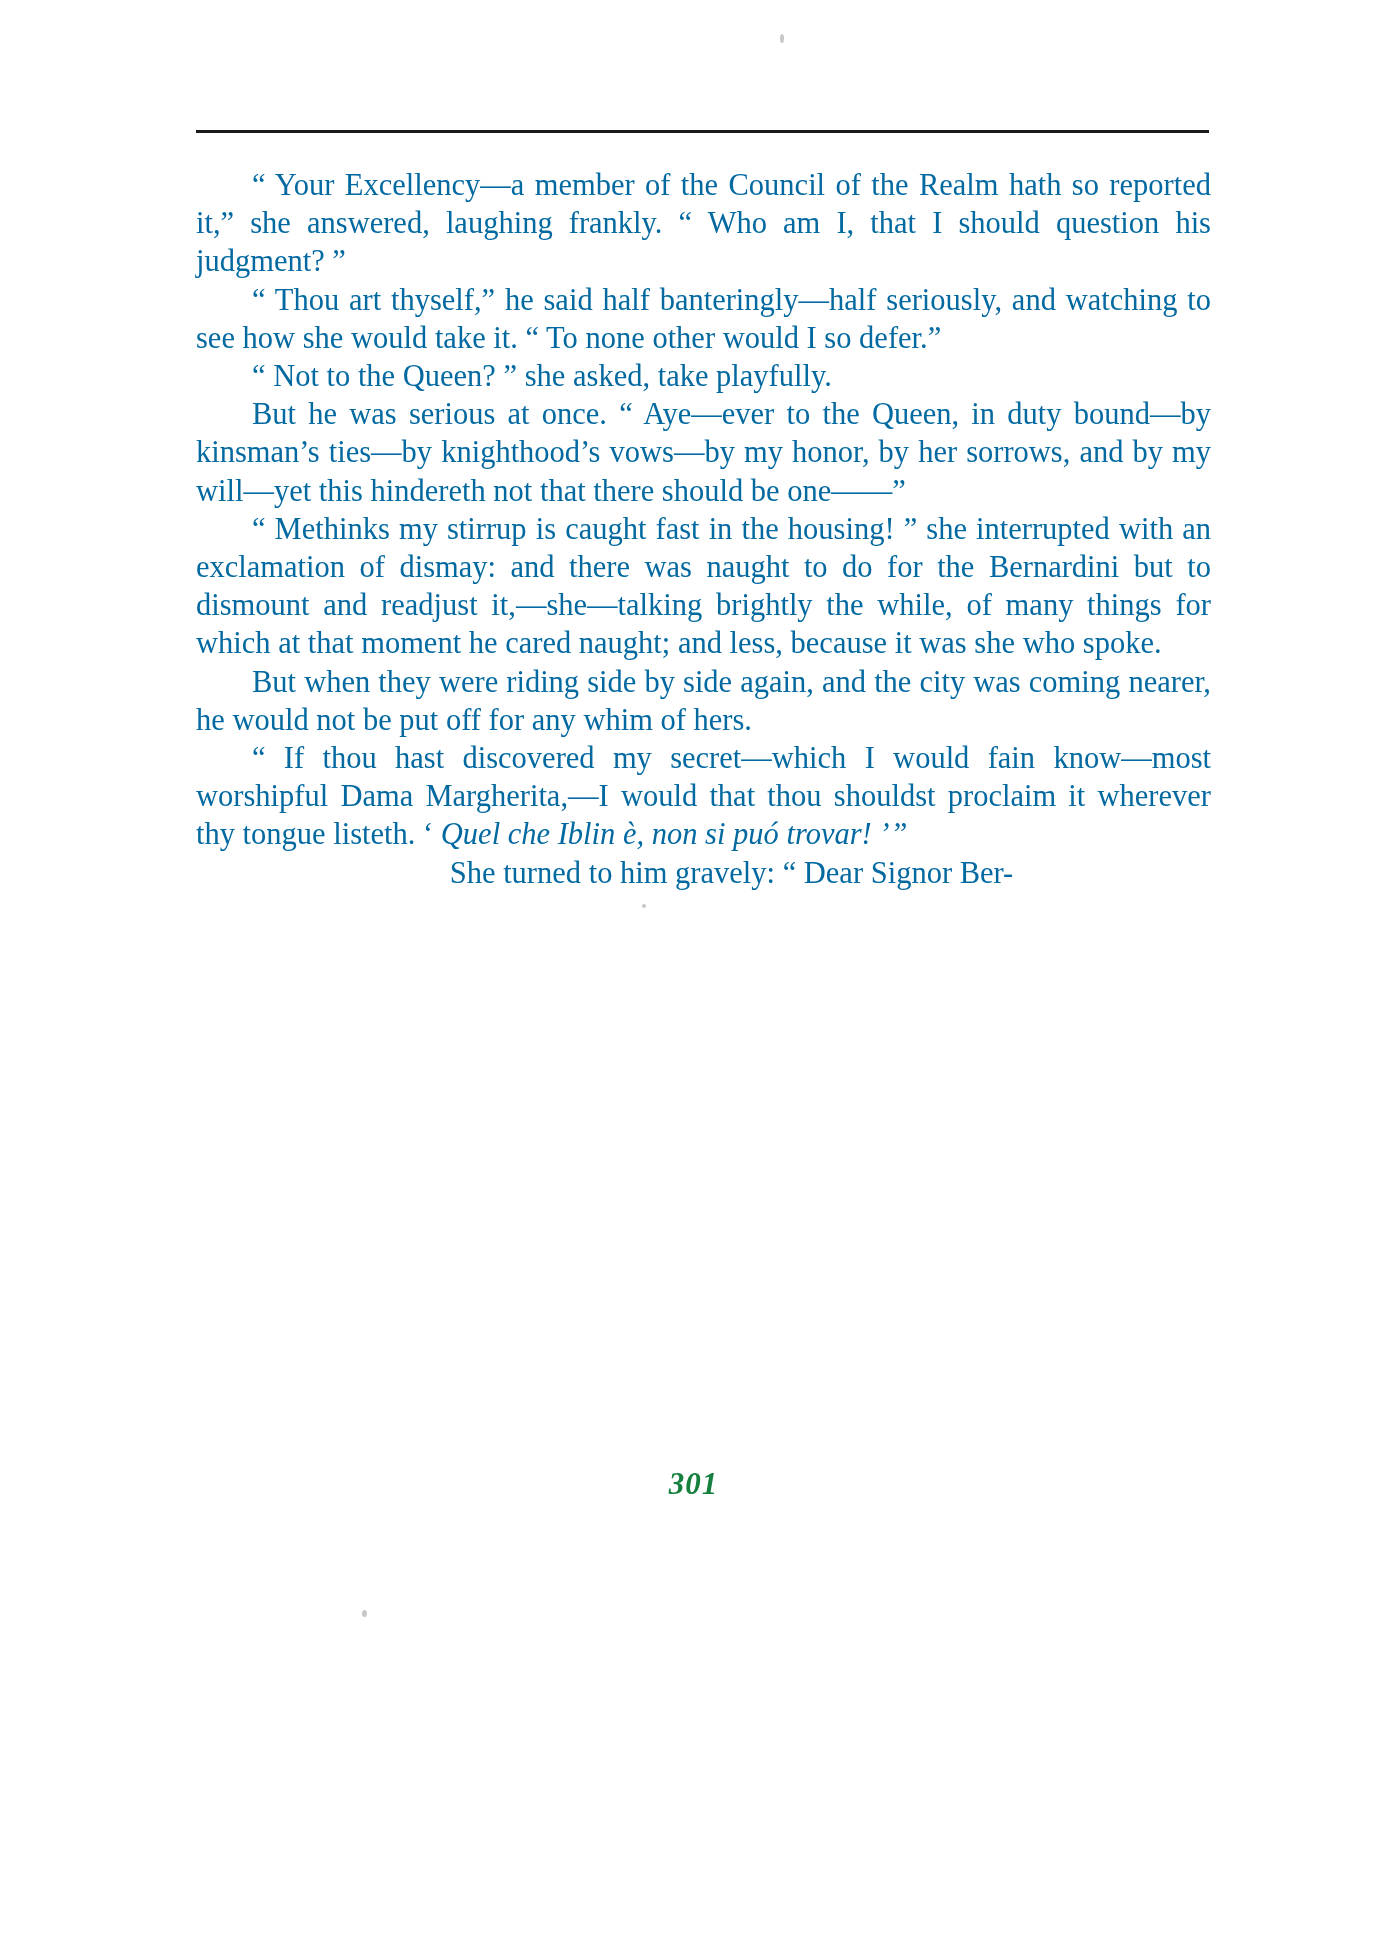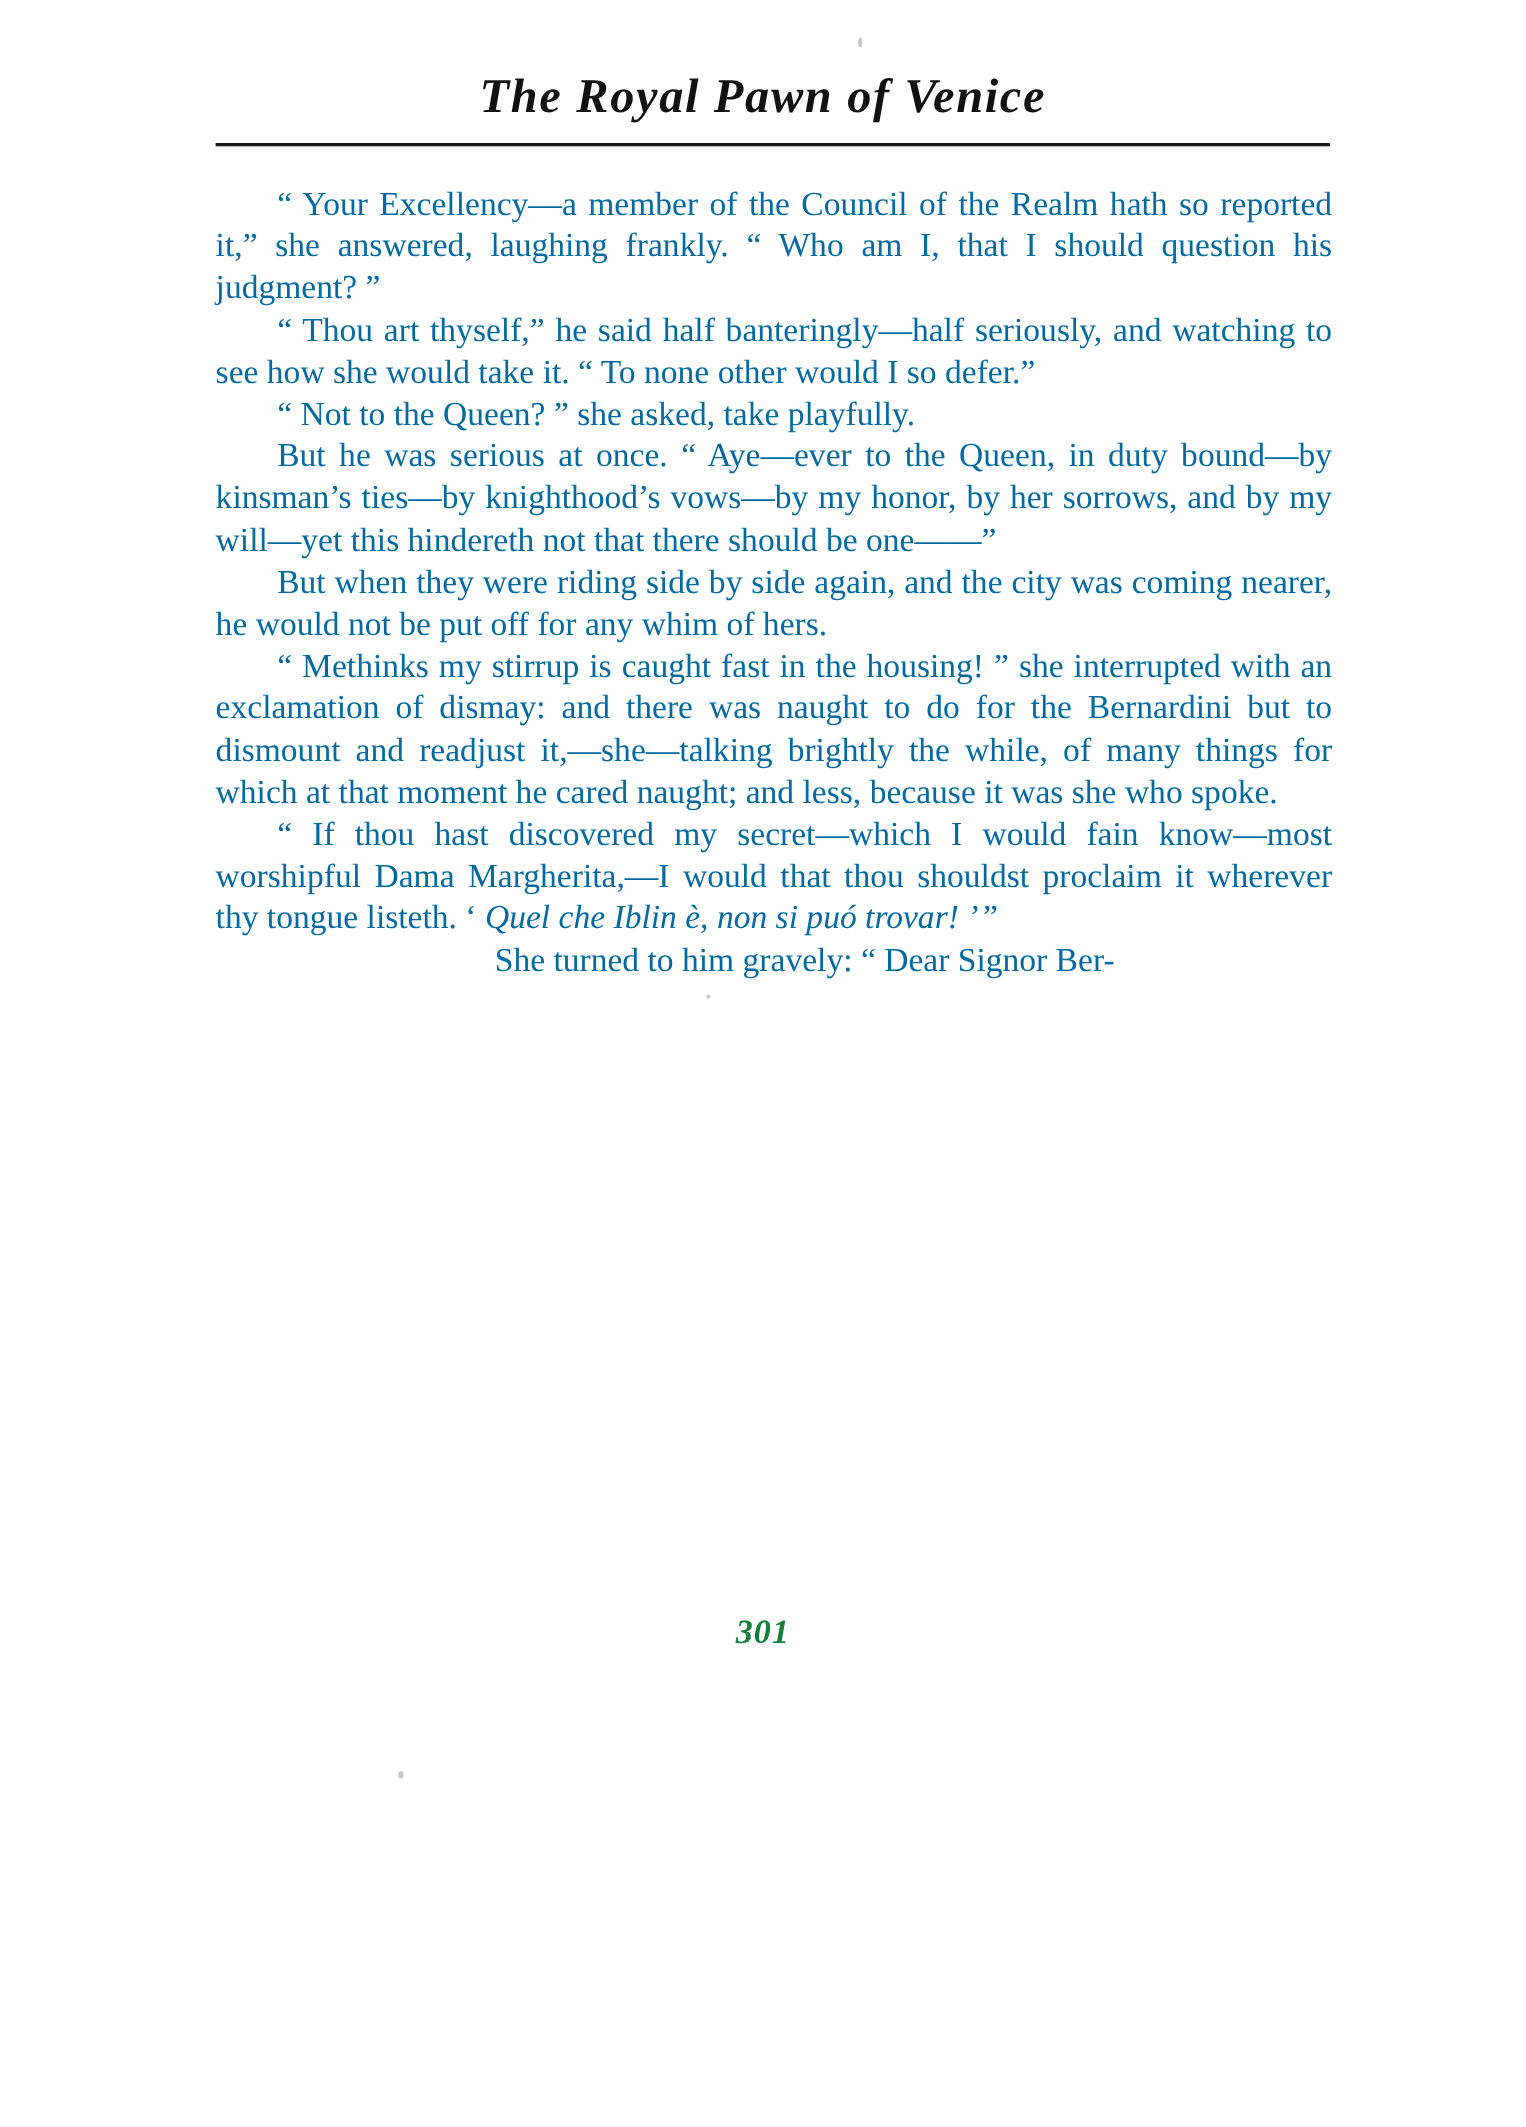--- a/index.html
+++ b/index.html
@@ -90,32 +90,29 @@
     background: #9a9a9a;
     border-radius: 50%;
     opacity: .55;
   }
 </style>
 </head>
 <body>
 
 <div class="page">
 
-  <div class="header">
-    <span class="header-title">The Royal Pawn of Venice</span>
-  </div>
   <div class="header-rule"></div>
 
   <div class="body-text">
     <p class="para">“ Your Excellency—a member of the Council of the Realm hath so reported it,” she answered, laughing frankly.    “ Who am I, that I should question his judgment? ”</p>
     <p class="para">“ Thou art thyself,” he said half banteringly—half seriously, and watching to see how she would take it.    “ To none other would I so defer.”</p>
     <p class="para">“ Not to the Queen? ” she asked, take playfully.</p>
     <p class="para">But he was serious at once.    “ Aye—ever to the Queen, in duty bound—by kinsman’s ties—by knighthood’s vows—by my honor, by her sorrows, and by my will—yet this hindereth not that there should be one——”</p>
+    <p class="para">“ Methinks my stirrup is caught fast in the housing! ” she interrupted with an exclamation of dismay: and there was naught to do for the Bernardini but to dismount and readjust it,—she—talking brightly the while, of many things for which at that moment he cared naught; and less, because it was she who spoke.</p>
     <p class="para">But when they were riding side by side again, and the city was coming nearer, he would not be put off for any whim of hers.</p>
-    <p class="para">“ Methinks my stirrup is caught fast in the housing! ” she interrupted with an exclamation of dismay: and there was naught to do for the Bernardini but to dismount and readjust it,—she—talking brightly the while, of many things for which at that moment he cared naught; and less, because it was she who spoke.</p>
     <p class="para"><span>“ If thou hast discovered my secret—which I would fain know—most worshipful Dama Margherita,—I would that thou shouldst proclaim it wherever thy tongue listeth.  ‘ </span><span class="ital">Quel che Iblin è, non si puó trovar! ’ </span><span>”</span></p>
     <p class="para">She turned to him gravely: “ Dear Signor Ber-</p>
   </div>
 
   <div class="folio">
     <span class="folio-num">301</span>
   </div>
 
   <div class="speck" style="left:780px; top:34px; width:4px; height:9px;"></div>
   <div class="speck" style="left:362px; top:1610px; width:5px; height:7px;"></div>

